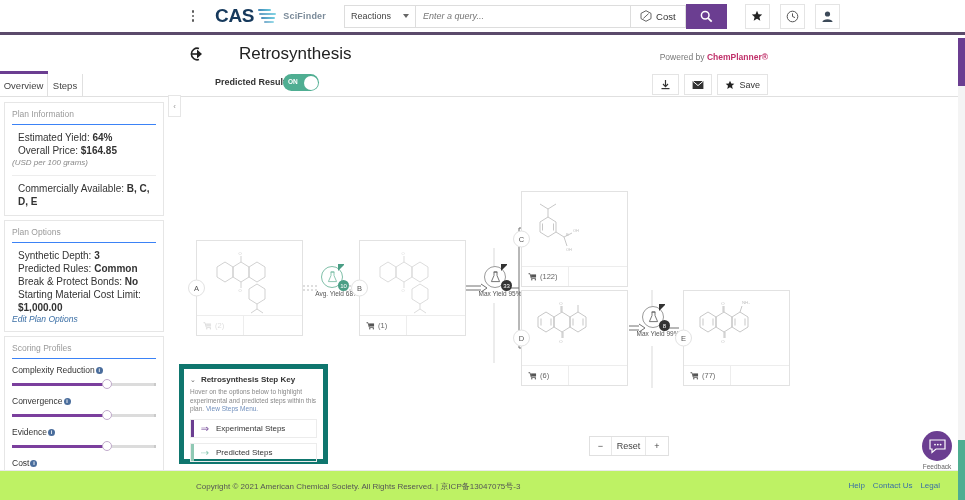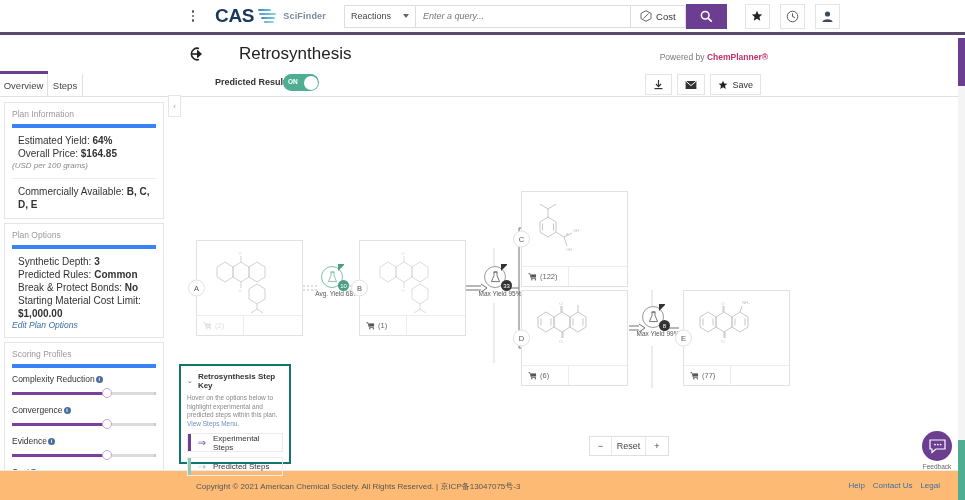--- a/index.html
+++ b/index.html
@@ -101,36 +101,36 @@
   .predres {
     position: absolute; left: 215px; top: 6px; font-size: 9px;
     font-weight: bold; color: #333;
   }
   .toggle {
     position: absolute; left: 283px; top: 3px; width: 36px; height: 17px;
     background: #4fae92; border-radius: 9px; cursor: pointer;
   }
   .toggle .lbl { position:absolute; left:5px; top:4px; font-size:6.5px; color:#fff; font-weight:bold;}
   .toggle .knob { position:absolute; right:1.5px; top:1.5px; width:14px; height:14px; border-radius:50%; background:#fff;}
-  .actbtns { position: absolute; right: 204px; top: 3px; display: flex; align-items: center; }
+  .actbtns { position: absolute; right: 197px; top: 3px; display: flex; align-items: center; }
   .actbtn {
     height: 21px; border: 1px solid #e4e4e4; background: #fff;
     display: flex; align-items: center; justify-content: center;
     padding: 0 7px; margin-left: 5px; cursor: pointer; font-size: 9px; color: #333; gap:4px;
   }
 
   
   .sidebar {
     position: absolute; top: 98px; left: 0; width: 168px; height: 372px;
     background: #fff; overflow: hidden;
   }
   .panel { border: 1px solid #e6e6e6; margin: 4px 4px 0 4px; padding: 6px 7px 7px 7px; }
   .panel-h {
     font-size: 8.5px; color: #9a9a9a; padding-bottom: 5px;
-    border-bottom: 4px solid #3b82f6; margin-bottom: 6px;
+    border-bottom: 1px solid #3b82f6; margin-bottom: 6px;
   }
   .line { font-size: 10px; color: #333; line-height: 13px; padding-left: 6px; }
   .line b { font-weight: bold; }
   .sub-ital { font-size: 8px; color: #888; font-style: italic; line-height: 12px; }
   .divline { border-top: 1px solid #ededed; margin: 6px 0; }
   .lnk { color: #3a6ea5; font-size: 8.5px; cursor: pointer; font-style: italic; }
   .score-item { margin-bottom: 7px; }
   .score-lbl { font-size: 8.5px; color: #333; display: flex; align-items: center; gap: 1px; }
   .info-dot {
     width: 7px; height: 7px; border-radius: 50%; background: #4a6d9c;
@@ -209,22 +209,22 @@
   .zoomctl div {
     display: flex; align-items: center; justify-content: center;
     font-size: 9px; color: #444; cursor: pointer; height: 100%;
   }
   .zb { width: 22px; border-right: 1px solid #e8e8e8; }
   .zr { width: 34px; border-right: 1px solid #e8e8e8; }
   .zp { width: 22px; }
 
   
   .stepkey {
-    position: absolute; left: 179px; top: 364px; width: 112px; height: 100px;
-    border: 2px solid #0f766e; background: #fff; padding: 6px; z-index: 8;
+    position: absolute; left: 179px; top: 364px; width: 149px; height: 100px;
+    border: 5px solid #0f766e; background: #fff; padding: 6px; z-index: 8;
   }
   .sk-h { display: flex; align-items: center; gap: 5px; }
   .sk-h .chev { font-size: 7px; color: #666; }
   .sk-title { font-size: 8px; font-weight: bold; color: #333; }
   .sk-desc { font-size: 6.5px; color: #888; line-height: 8.5px; margin-top: 4px; }
   .sk-desc a { color: #6f8fbd; }
   .sk-row {
     height: 19px; border: 1px solid #ececec; margin-top: 5px;
     display: flex; align-items: center; cursor: pointer;
   }
@@ -239,21 +239,21 @@
   .fb-circle {
     width: 30px; height: 30px; border-radius: 50%; background: #6b3e91;
     display: flex; align-items: center; justify-content: center;
     color: #fff; font-size: 13px; cursor: pointer; margin: 0 auto;
   }
   .fb-lbl { font-size: 6.5px; color: #666; margin-top: 2px; }
 
   
   .footer-bar {
     position: absolute; bottom: 0; left: 0; width: 965px; height: 30px;
-    border-top: 1px solid #eaeaea; background: #fdba74;
+    border-top: 1px solid #eaeaea; background: #bef264;
   }
   .copyright {
     position: absolute; left: 196px; top: 10px; font-size: 8px; color: #555;
   }
   .footlinks {
     position: absolute; right: 25px; top: 10px; font-size: 8px;
     display: flex; gap: 8px;
   }
   .footlinks span { color: #3a6ea5; cursor: pointer; }
 

